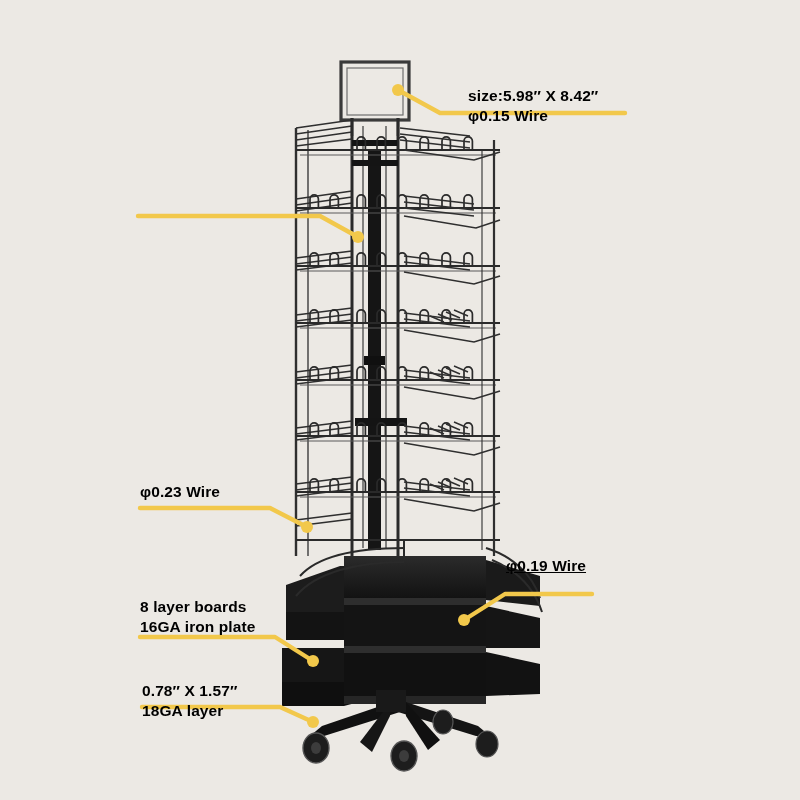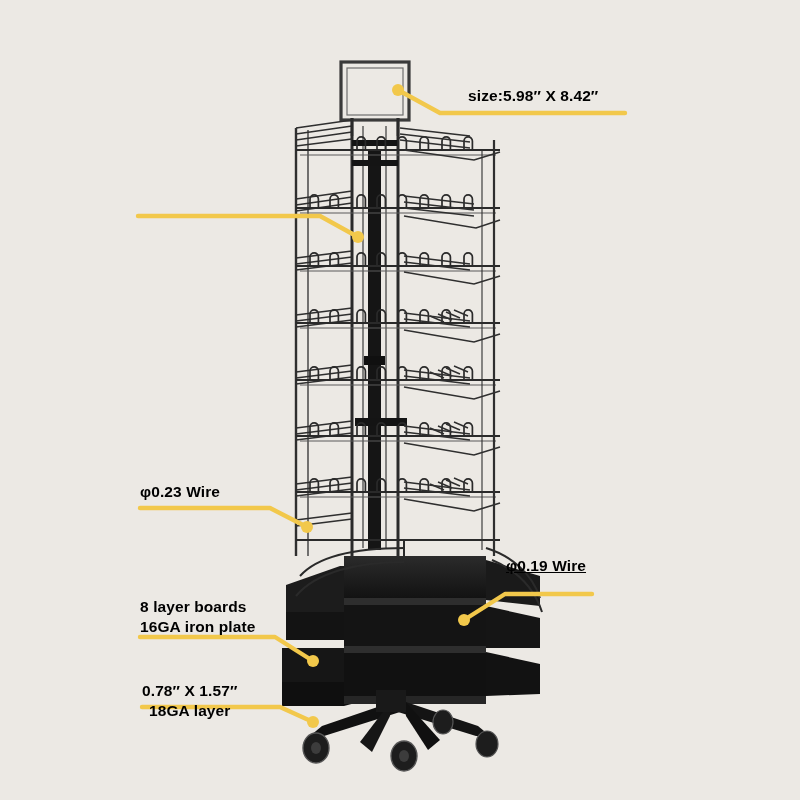--- a/index.html
+++ b/index.html
@@ -260,33 +260,34 @@
       <circle cx="358" cy="237" r="6"></circle>
       <circle cx="307" cy="527" r="6"></circle>
       <circle cx="313" cy="661" r="6"></circle>
       <circle cx="313" cy="722" r="6"></circle>
       <circle cx="464" cy="620" r="6"></circle>
     </g>
   </svg>
 
   <div class="anno" style="left:468px;top:86px;">
     <div>size:5.98″  X 8.42″</div>
+    <div>φ0.15 Wire</div>
   </div>
 
 
   <div class="anno" style="left:140px;top:482px;">
     <div>φ0.23 Wire</div>
   </div>
 
   <div class="anno" style="left:140px;top:597px;">
     <div>8 layer boards</div>
     <div>16GA iron plate</div>
   </div>
 
-  <div class="anno" style="left:142px;top:681px;text-align:center;">
+  <div class="anno" style="left:142px;top:681px;">
     <div>0.78″  X 1.57″</div>
     <div>18GA  layer</div>
   </div>
 
   <div class="anno" style="left:506px;top:556px;text-decoration:underline;">
     <div>φ0.19 Wire</div>
   </div>
 
 </div>
 

